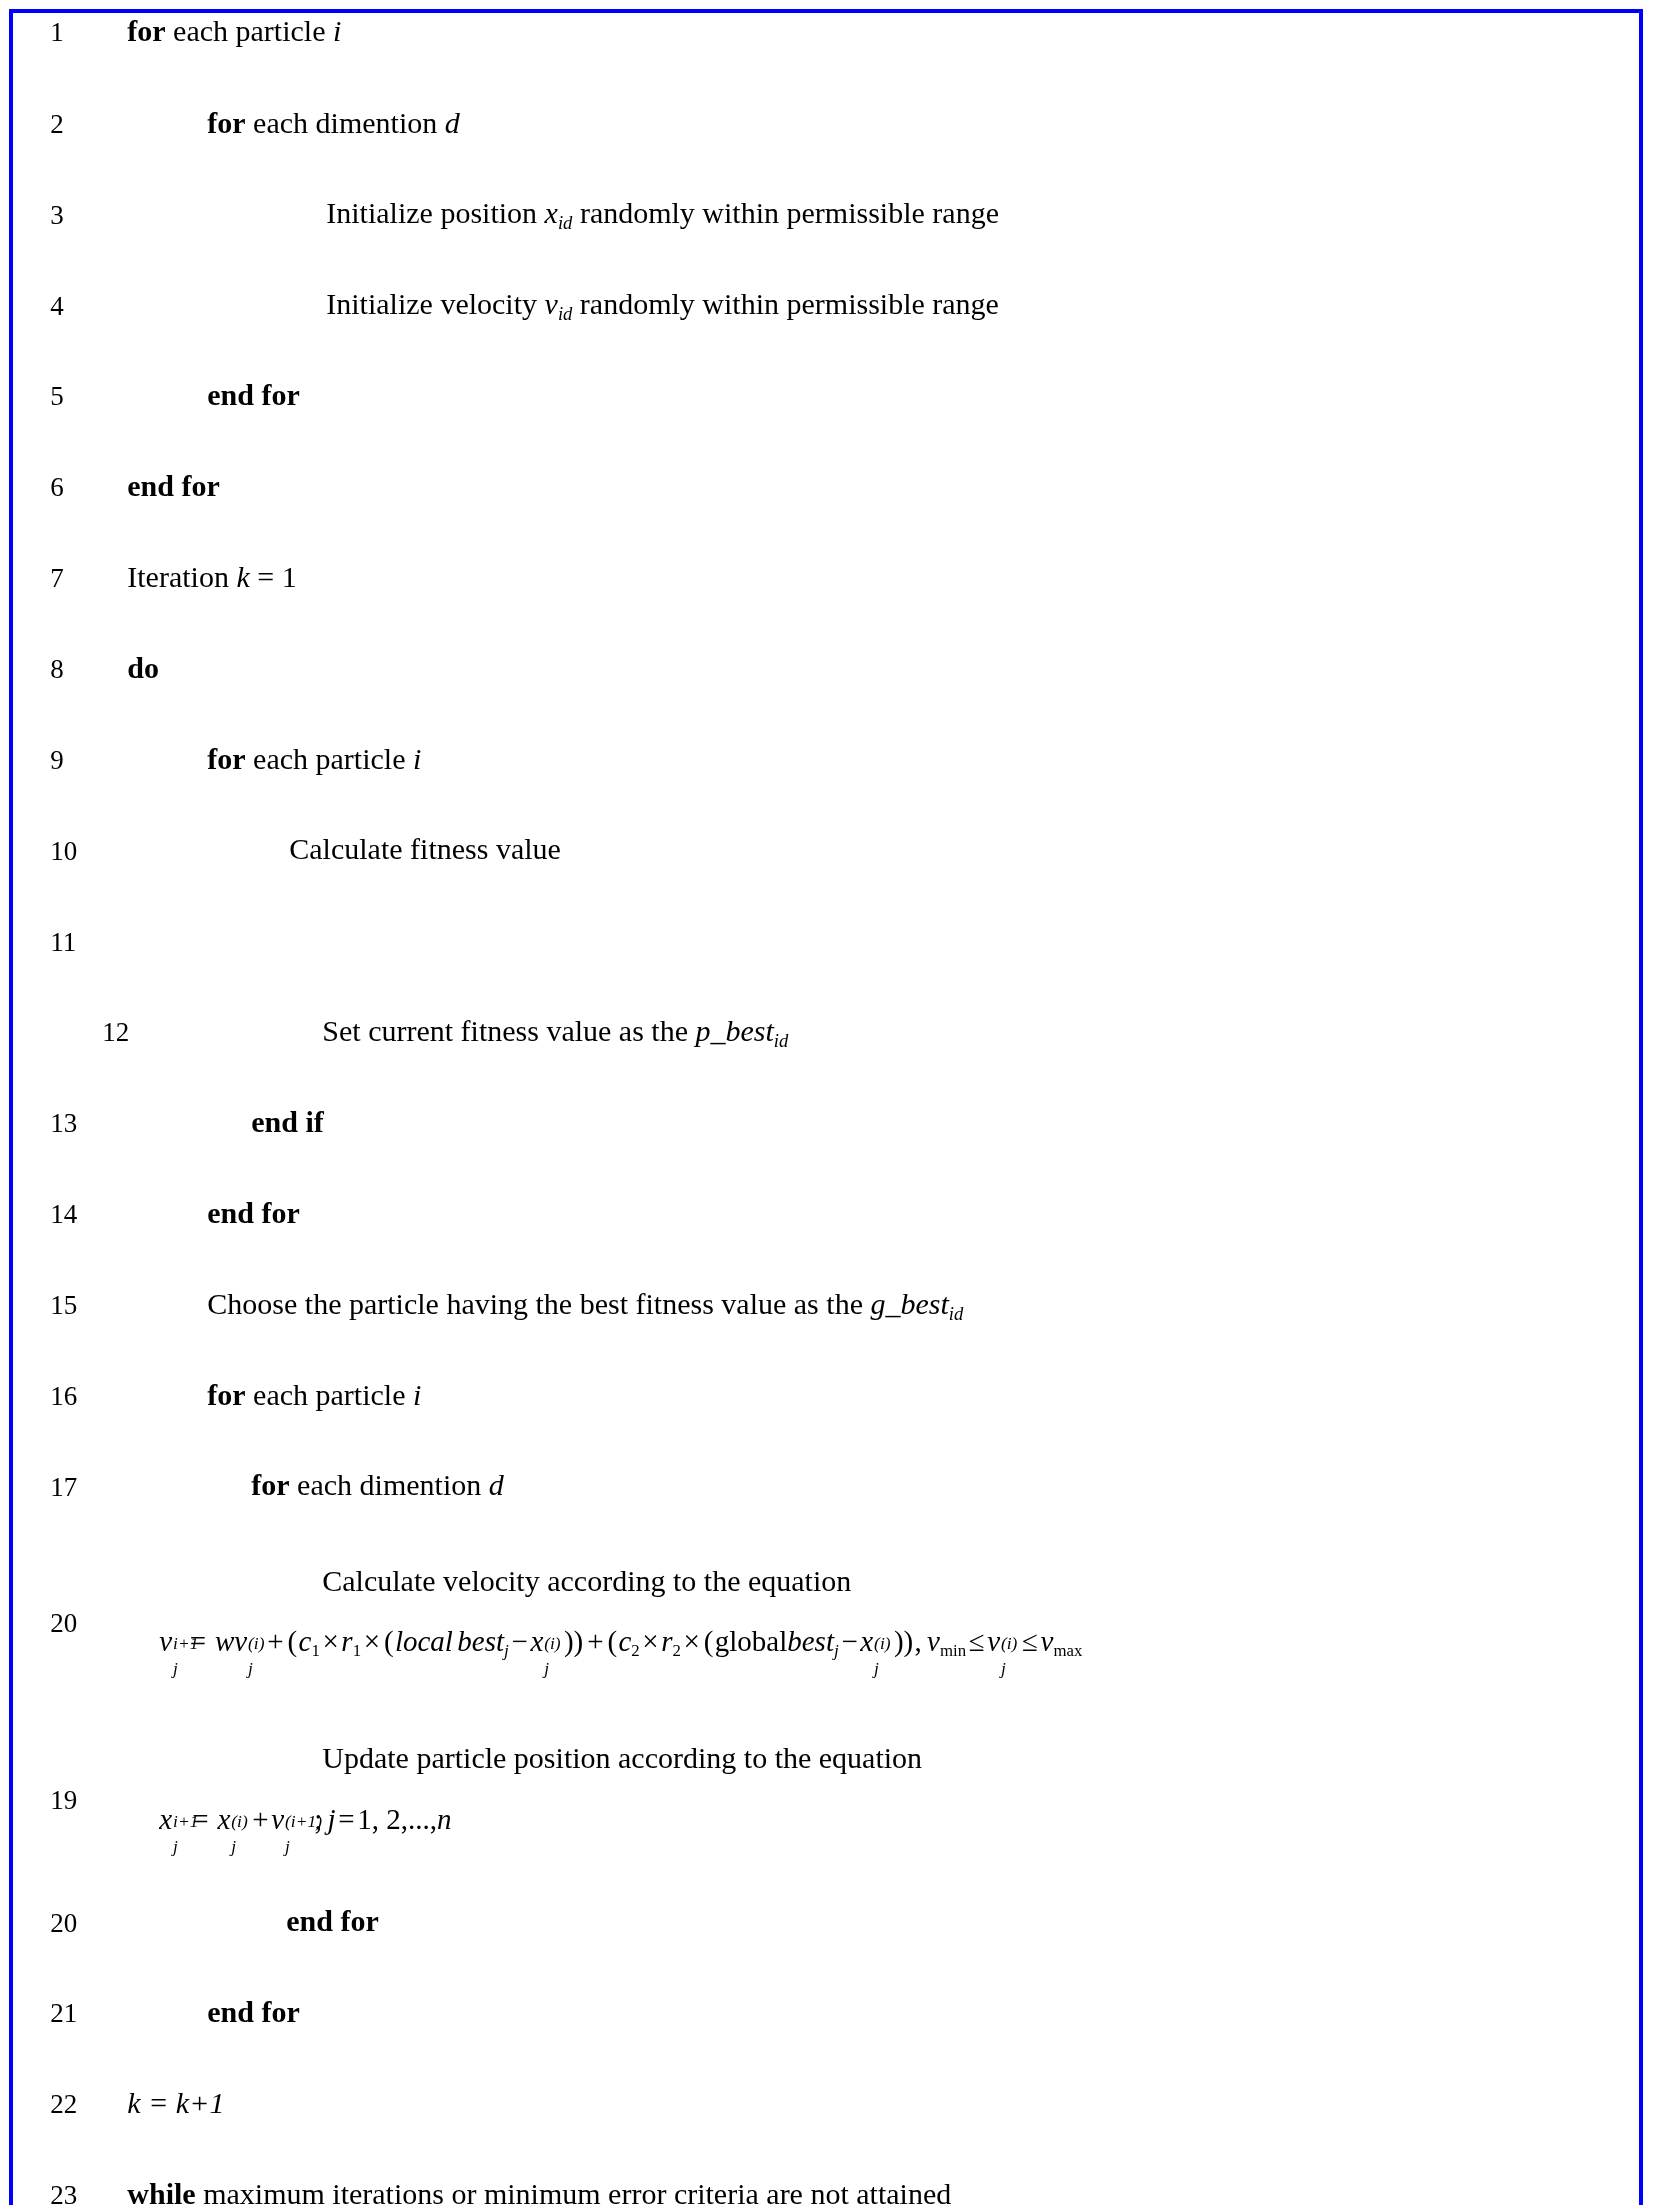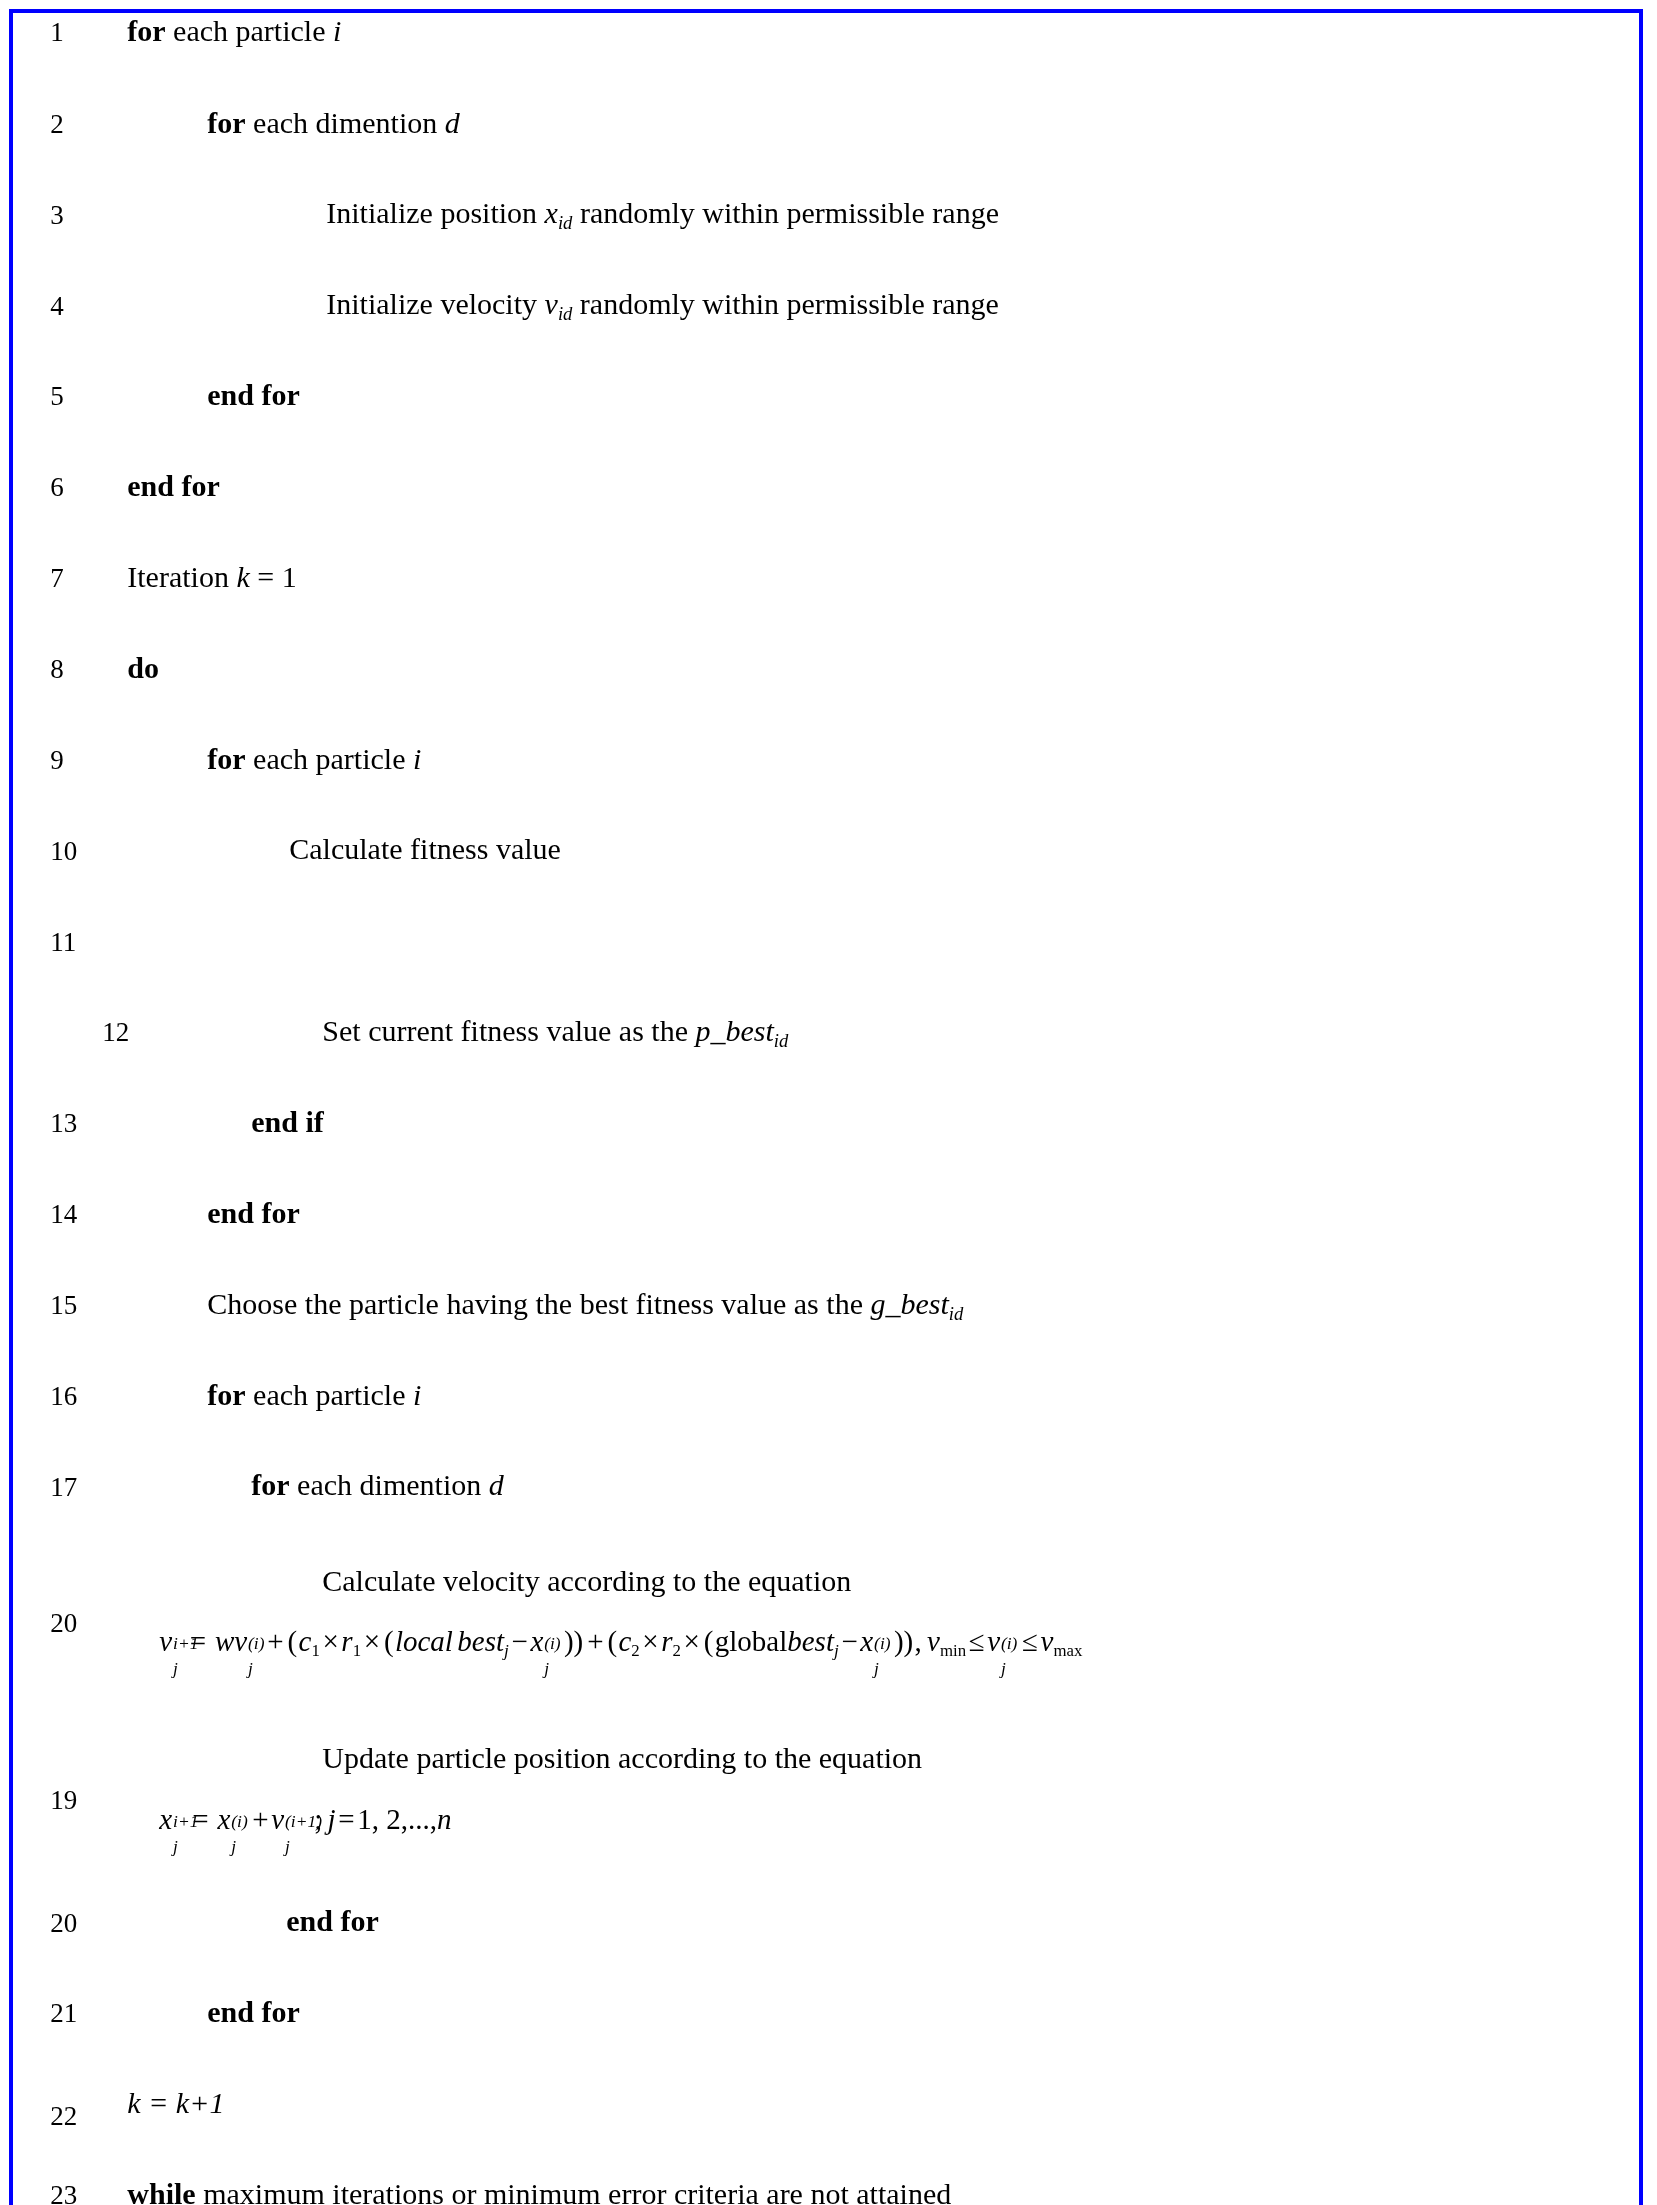--- a/index.html
+++ b/index.html
@@ -198,21 +198,21 @@
     <div class="num" style="left:37px;top:1897px;">20</div>
     <div class="txt" style="left:273px;top:1892px;">
       <b>end for</b>
     </div>
 
     <div class="num" style="left:37px;top:1987px;">21</div>
     <div class="txt" style="left:194px;top:1983px;">
       <b>end for</b>
     </div>
 
-    <div class="num" style="left:37px;top:2078px;margin-top:12px;">22</div>
+    <div class="num" style="left:37px;top:2078px;">22</div>
     <div class="txt" style="left:114px;top:2074px;">
       <i>k</i><span class="it"> = k+1</span>
     </div>
 
     <div class="num" style="left:37px;top:2169px;">23</div>
     <div class="txt" style="left:114px;top:2165px;">
       <b>while</b><span> maximum iterations or minimum error criteria are not attained</span>
     </div>
 
   </div>

